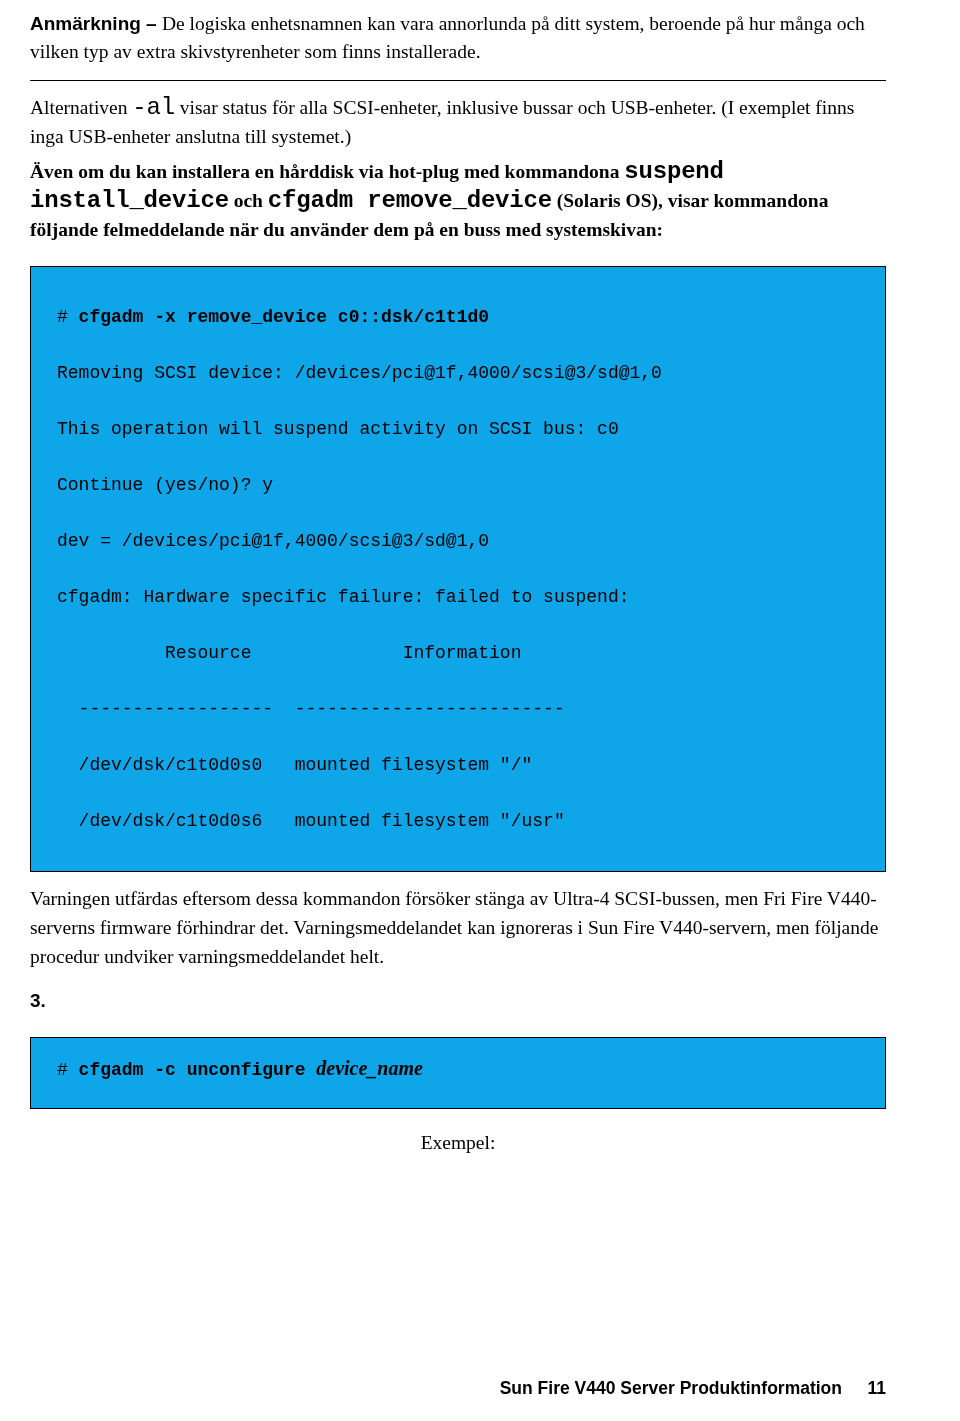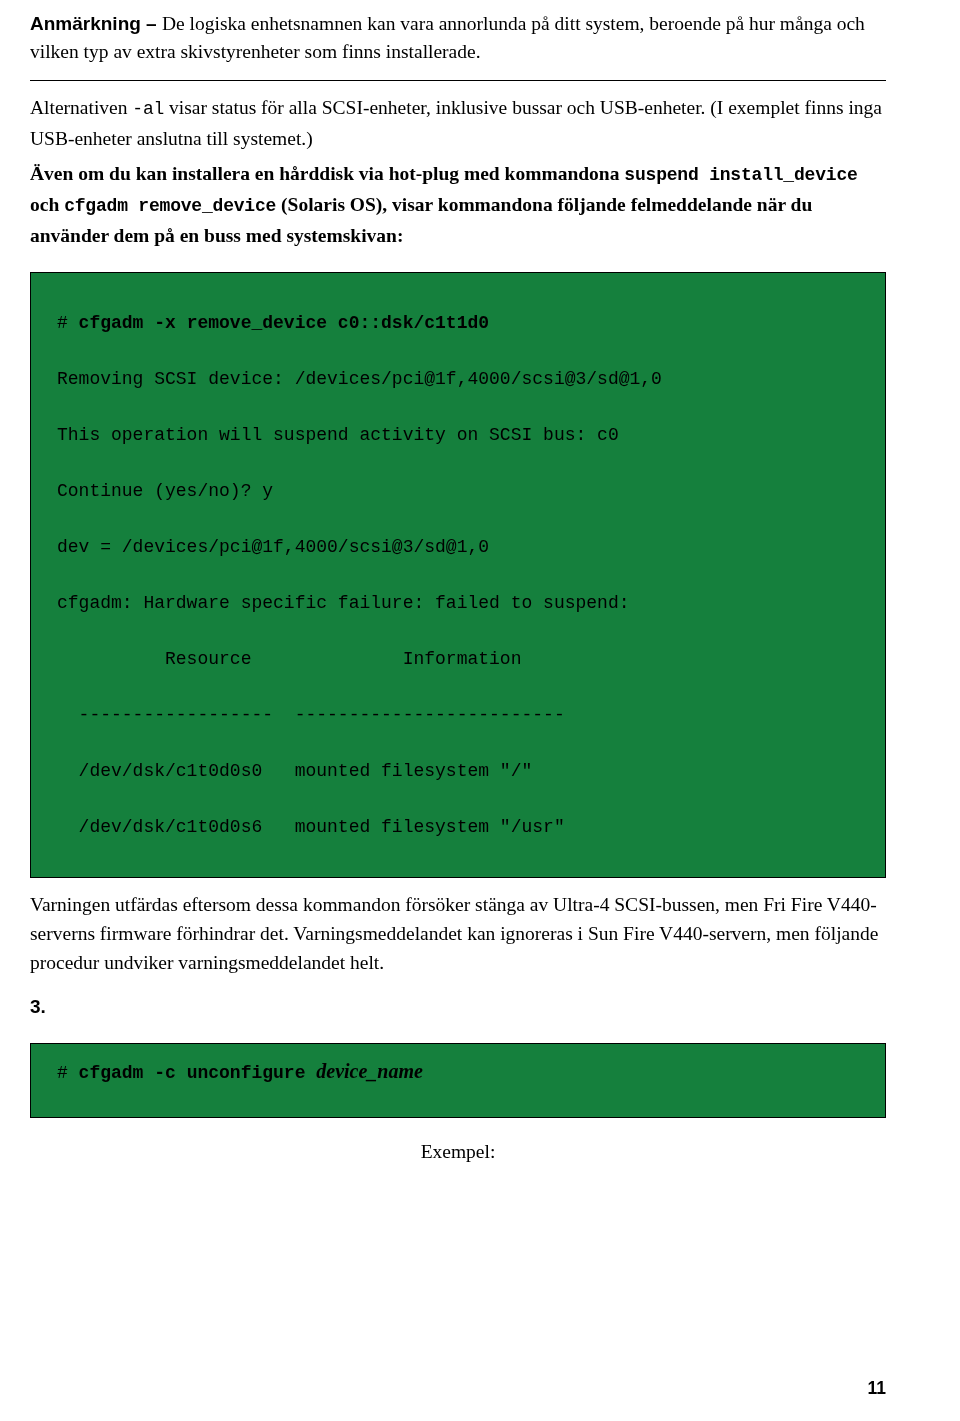--- a/index.html
+++ b/index.html
@@ -44,42 +44,42 @@
     margin: 0;
     padding: 12px 30px 0 30px;
     font-size: 19.5px;
     line-height: 29px;
   }
   .para.tight {
     padding-top: 6px;
   }
   .para .mono {
     font-family: "Liberation Mono", monospace;
-    font-size: 18px;
+    font-size: 24px;
     letter-spacing: -0.2px;
   }
   .para.bold-serif {
     font-weight: bold;
   }
 
   
   .codebox {
     margin: 22px 30px 0 30px;
     border: 1.5px solid #000;
-    background: #15803d;
+    background: #0ea5e9;
     padding: 22px 26px 22px 26px;
     font-family: "Liberation Mono", monospace;
     font-size: 18px;
     line-height: 56px;
     white-space: pre;
     overflow: hidden;
   }
   .codebox.small {
-    line-height: 22px;
-    padding: 16px 26px 33px 26px;
+    line-height: 28px;
+    padding: 16px 26px 24px 26px;
   }
   .codebox .cmd {
     font-weight: bold;
   }
   .codebox .ital {
     font-family: "Liberation Serif", serif;
     font-style: italic;
     font-weight: bold;
     font-size: 20px;
   }
@@ -159,16 +159,17 @@
   <div class="step">
     <span class="num">3.</span>
   </div>
 
   <div class="codebox small"><span class="codeline"><span># </span><span class="cmd">cfgadm -c unconfigure </span><span class="ital">device_name</span></span></div>
 
   <div class="exempel">Exempel:</div>
 
 
   <div class="footer">
+    <span class="doc-title">Sun Fire V440 Server Produktinformation</span>
     <span class="page-no">11</span>
   </div>
 
 </div>
 
 </body></html>

